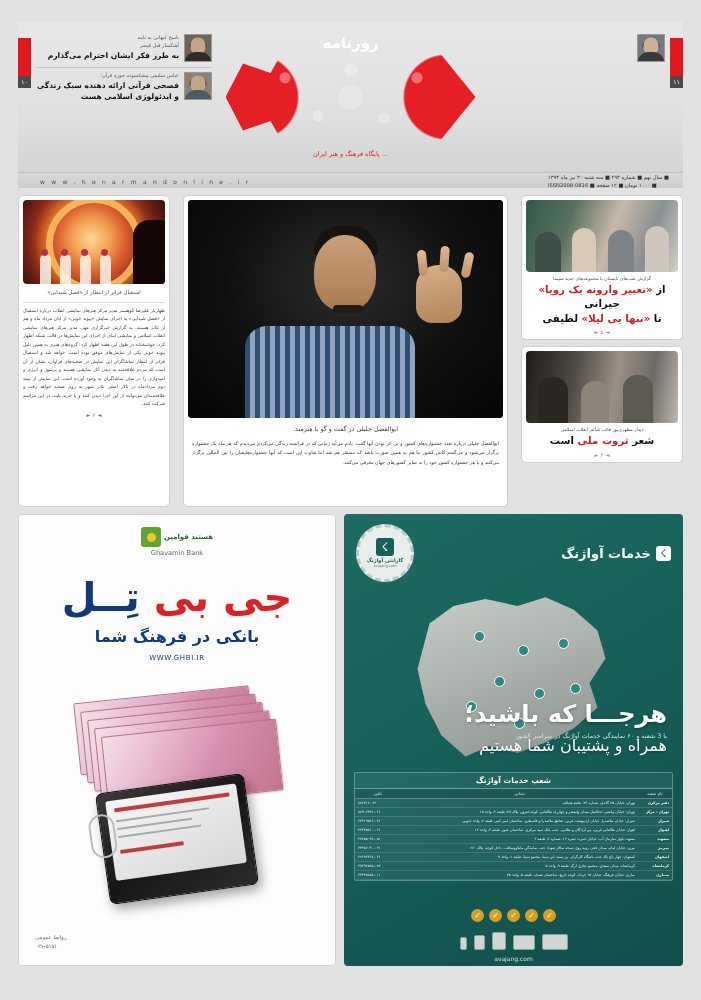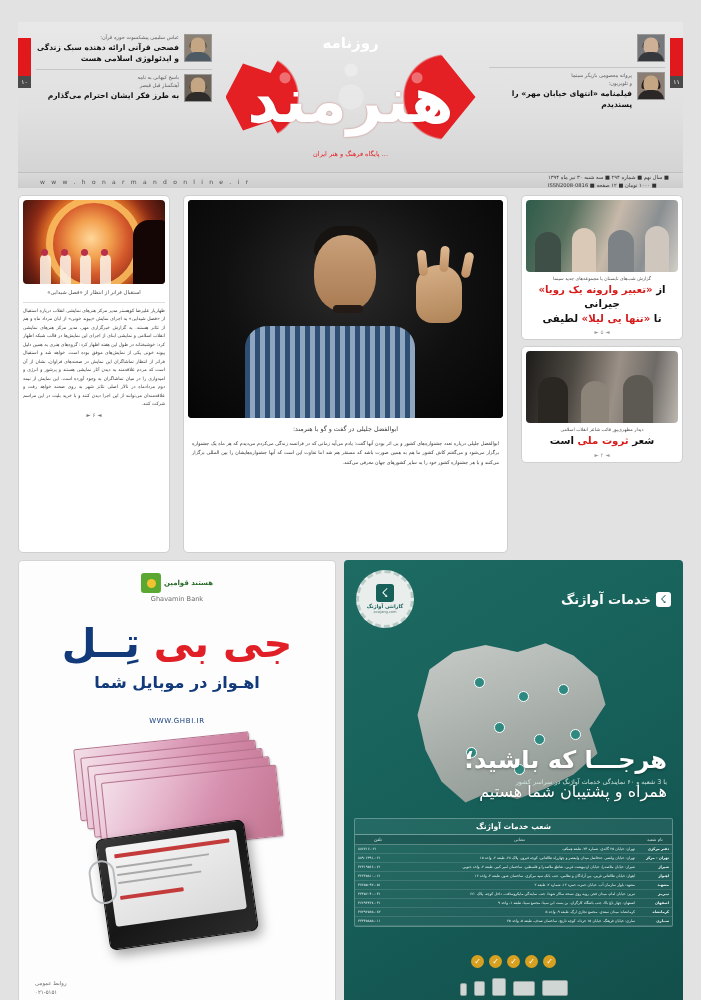--- a/index.html
+++ b/index.html
@@ -187,21 +187,21 @@
     position: absolute; right: 14px; top: 50%;
     transform: translateY(-50%);
     text-align: left; direction: rtl;
     font-size: 5.2px; color: #333; line-height: 1.6;
   }
 
   
   .content {
     display: flex; gap: 13px;
     margin-top: 7px;
-    height: 358px;
+    height: 312px;
   }
   .col-left  { width: 152px; display: flex; flex-direction: column; }
   .col-mid   { flex: 1; display: flex; flex-direction: column; }
   .col-right { width: 162px; display: flex; flex-direction: column; gap: 6px; }
 
   .card {
     background: #fff;
     border: 1px solid #cfcfcf;
     border-radius: 5px;
     padding: 4px;
@@ -467,21 +467,21 @@
     font-size: 40px; font-weight: bold;
     line-height: 1;
   }
   .gb-title .red  { color: #e01f26; }
   .gb-title .blue { color: #123a7a; }
   .gb-sub {
     position: absolute; top: 112px; left: 0; right: 0;
     text-align: center; font-size: 16px; font-weight: bold; color: #123a7a;
   }
   .gb-url {
-    position: absolute; top: 156px; left: 0; right: 0;
+    position: absolute; top: 139px; left: 0; right: 0;
     text-align: center; font-size: 7px; color: #123a7a;
     direction: ltr; letter-spacing: .6px;
   }
 
   .gb-money {
     position: absolute; left: 50%; top: 178px;
     transform: translateX(-50%) rotate(-6deg);
     width: 196px; height: 120px;
   }
   .gb-note {
@@ -530,66 +530,53 @@
     <div class="page-num-box-r">۱۱</div>
 
     <div class="mh-side right">
       <div class="mh-item">
         <div class="mh-thumb t3">
           <div class="hair"></div>
             <div class="face"></div>
             <div class="body"></div>
         </div>
       </div>
-      <div class="mh-item">
-        <div class="mh-thumb t4">
-          <div class="hair"></div>
-            <div class="face"></div>
-            <div class="body"></div>
-        </div>
-        <div class="mh-txt">
-          <div class="mh-sub">پروانه معصومی بازیگر سینما</div>
-          <div class="mh-sub">و تلویزیون:</div>
-          <div class="mh-title">فیلمنامه «انتهای خیابان مهر» را پسندیدم</div>
-        </div>
-      </div>
     </div>
 
     <div class="logo-wrap">
       <div class="logo-orn">
         <div class="orn-blob"></div>
         <div class="orn-dec"></div>
       </div>
       <div class="logo-rooz">روزنامه</div>
-      <div class="logo-text">هنرمند</div>
       <div class="logo-slogan">... پایگاه فرهنگ و هنر ایران</div>
     </div>
 
     <div class="mh-side left">
+      <div class="mh-item">
+        <div class="mh-thumb">
+          <div class="hair"></div>
+            <div class="face"></div>
+            <div class="body"></div>
+        </div>
+        <div class="mh-txt">
+          <div class="mh-sub">باسخ کیهانی به نامه</div>
+          <div class="mh-sub">آهنگساز قبل قیصر</div>
+          <div class="mh-title">به طرز فکر ایشان احترام می‌گذارم</div>
+        </div>
+      </div>
       <div class="mh-item">
         <div class="mh-thumb t2">
           <div class="hair"></div>
             <div class="face"></div>
             <div class="body"></div>
         </div>
         <div class="mh-txt">
           <div class="mh-sub">عباس سلیمی پیشکسوت حوزه قرآن:</div>
           <div class="mh-title">فصحی قرآنی ارائه دهنده سبک زندگی و ایدئولوژی اسلامی هست</div>
-        </div>
-      </div>
-      <div class="mh-item">
-        <div class="mh-thumb">
-          <div class="hair"></div>
-            <div class="face"></div>
-            <div class="body"></div>
-        </div>
-        <div class="mh-txt">
-          <div class="mh-sub">باسخ کیهانی به نامه</div>
-          <div class="mh-sub">آهنگساز قبل قیصر</div>
-          <div class="mh-title">به طرز فکر ایشان احترام می‌گذارم</div>
         </div>
       </div>
     </div>
   </div>
 
   <div class="urlbar">
     <div class="url-text">w w w . h o n a r m a n d o n l i n e . i r</div>
     <div class="dateline">
       <div>■ سال نهم ■ شماره ۲۹۴ ■ سه شنبه ۳۰ تیر ماه ۱۳۹۴</div>
       <div>■ ۱۰۰۰ تومان ■ ۱۲ صفحه ■ ISSN2008-0816</div>
@@ -787,21 +774,21 @@
               <i></i>
             </span>
         </div>
         <div class="gb-en">Ghavamin Bank</div>
       </div>
 
       <div class="gb-title">
         <span class="red">جی بی</span>
         <span class="blue">تِــل</span>
       </div>
-      <div class="gb-sub">اهـواز در موبایل شما</div>
+      <div class="gb-sub">بانکی در فرهنگ شما</div>
       <div class="gb-url">WWW.GHBI.IR</div>
 
       <div class="gb-money">
         <div class="gb-note" style="left:0;top:0;"></div>
         <div class="gb-note" style="left:6px;top:9px;"></div>
         <div class="gb-note" style="left:12px;top:18px;"></div>
         <div class="gb-note" style="left:18px;top:27px;"></div>
         <div class="gb-note" style="left:24px;top:36px;"></div>
       </div>
 

